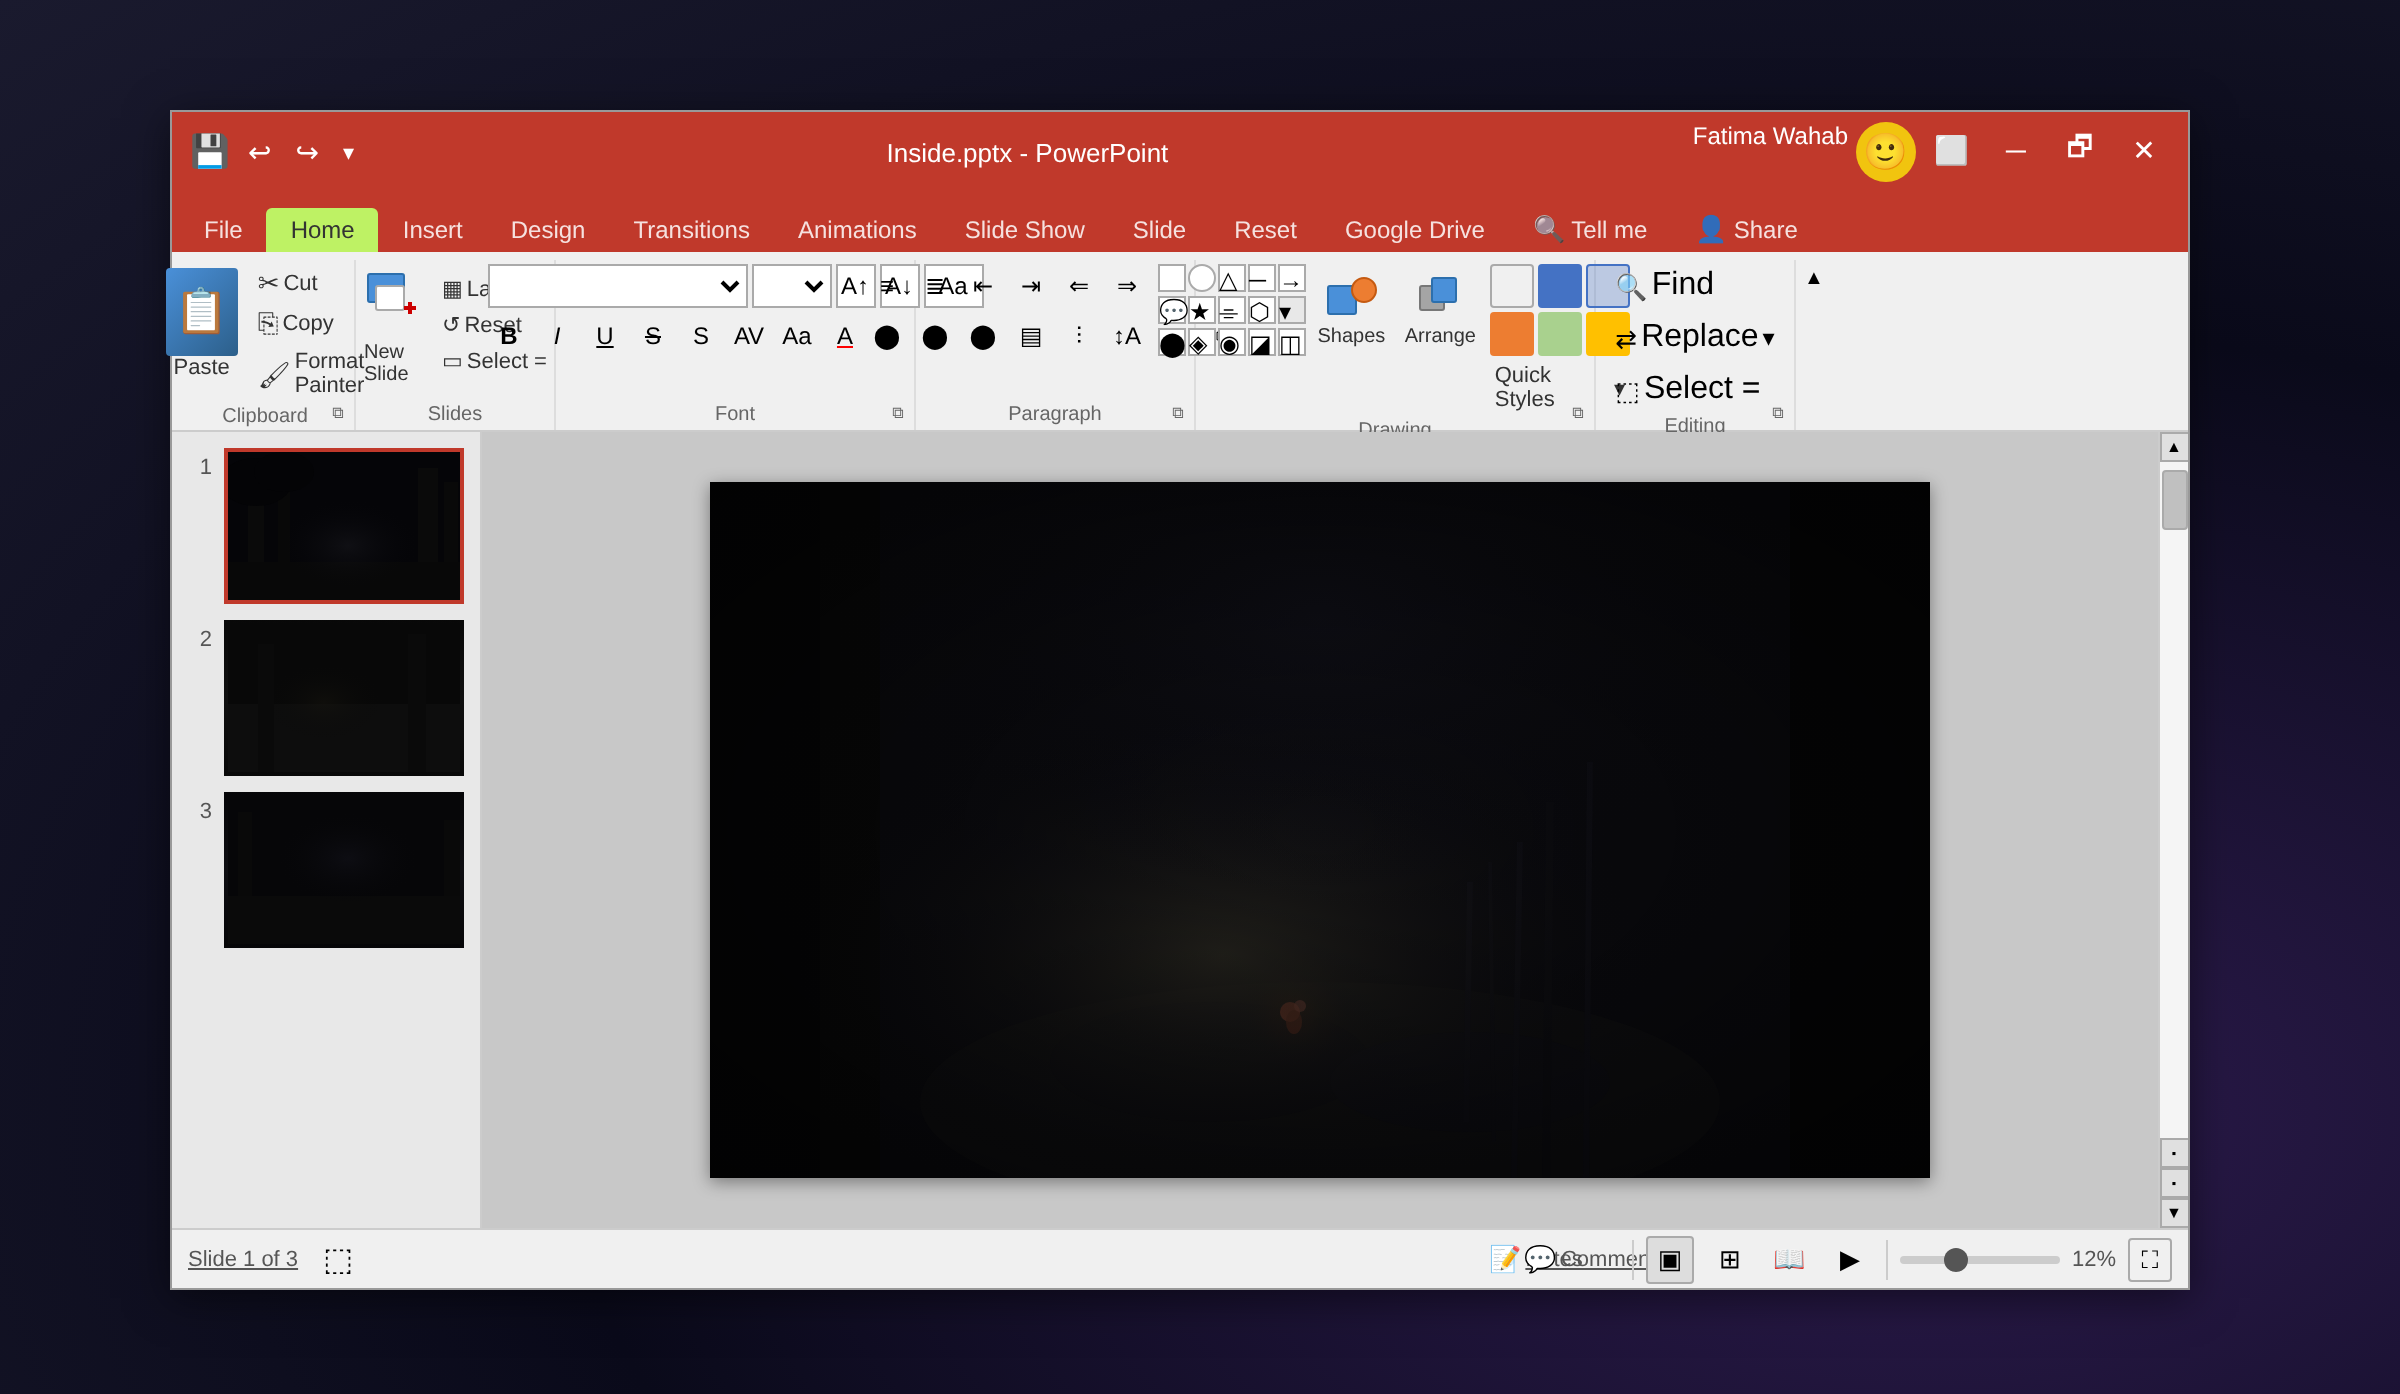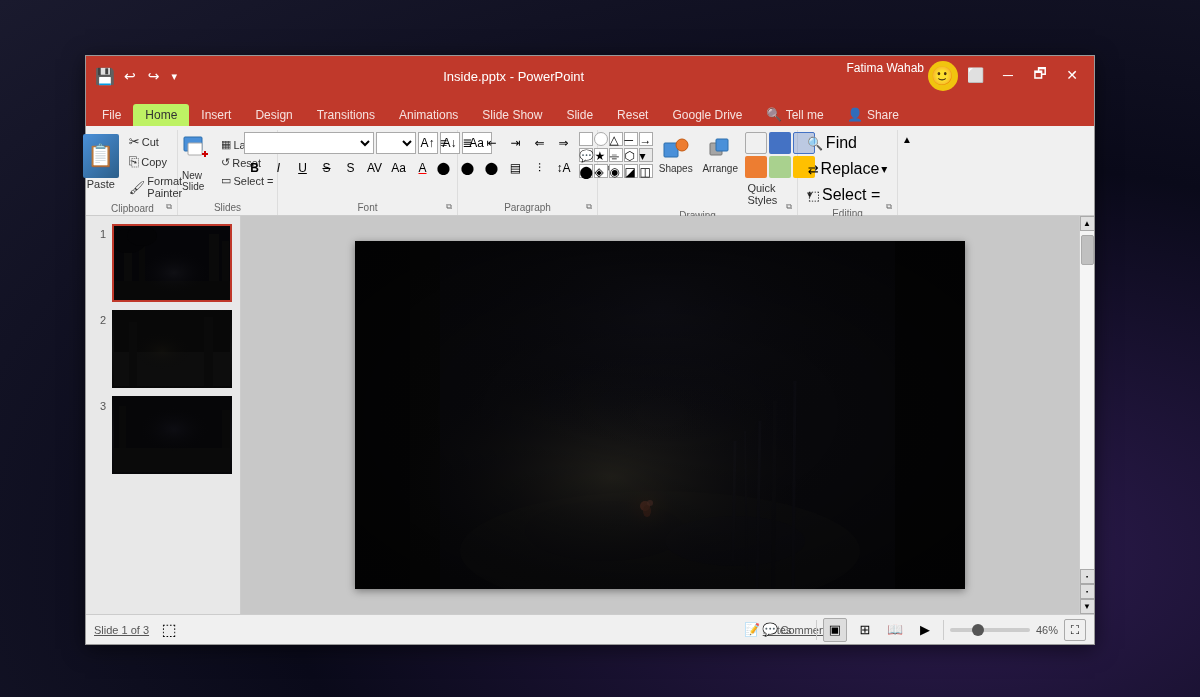--- a/index.html
+++ b/index.html
@@ -860,18 +860,18 @@
       </div>
       <div style="width:1px;height:20px;background:#ccc;"></div>
       <div class="view-btn active">▣</div>
       <div class="view-btn">⊞</div>
       <div class="view-btn">📖</div>
       <div class="view-btn">▶</div>
       <div style="width:1px;height:20px;background:#ccc;"></div>
       <div class="zoom-slider">
         <div class="zoom-thumb"></div>
       </div>
-      <span class="zoom-text">46%</span>
+      <span class="zoom-text">12%</span>
       <div class="fit-btn">⛶</div>
     </div>
   </div>
 
 </div>
 
 </body></html>

